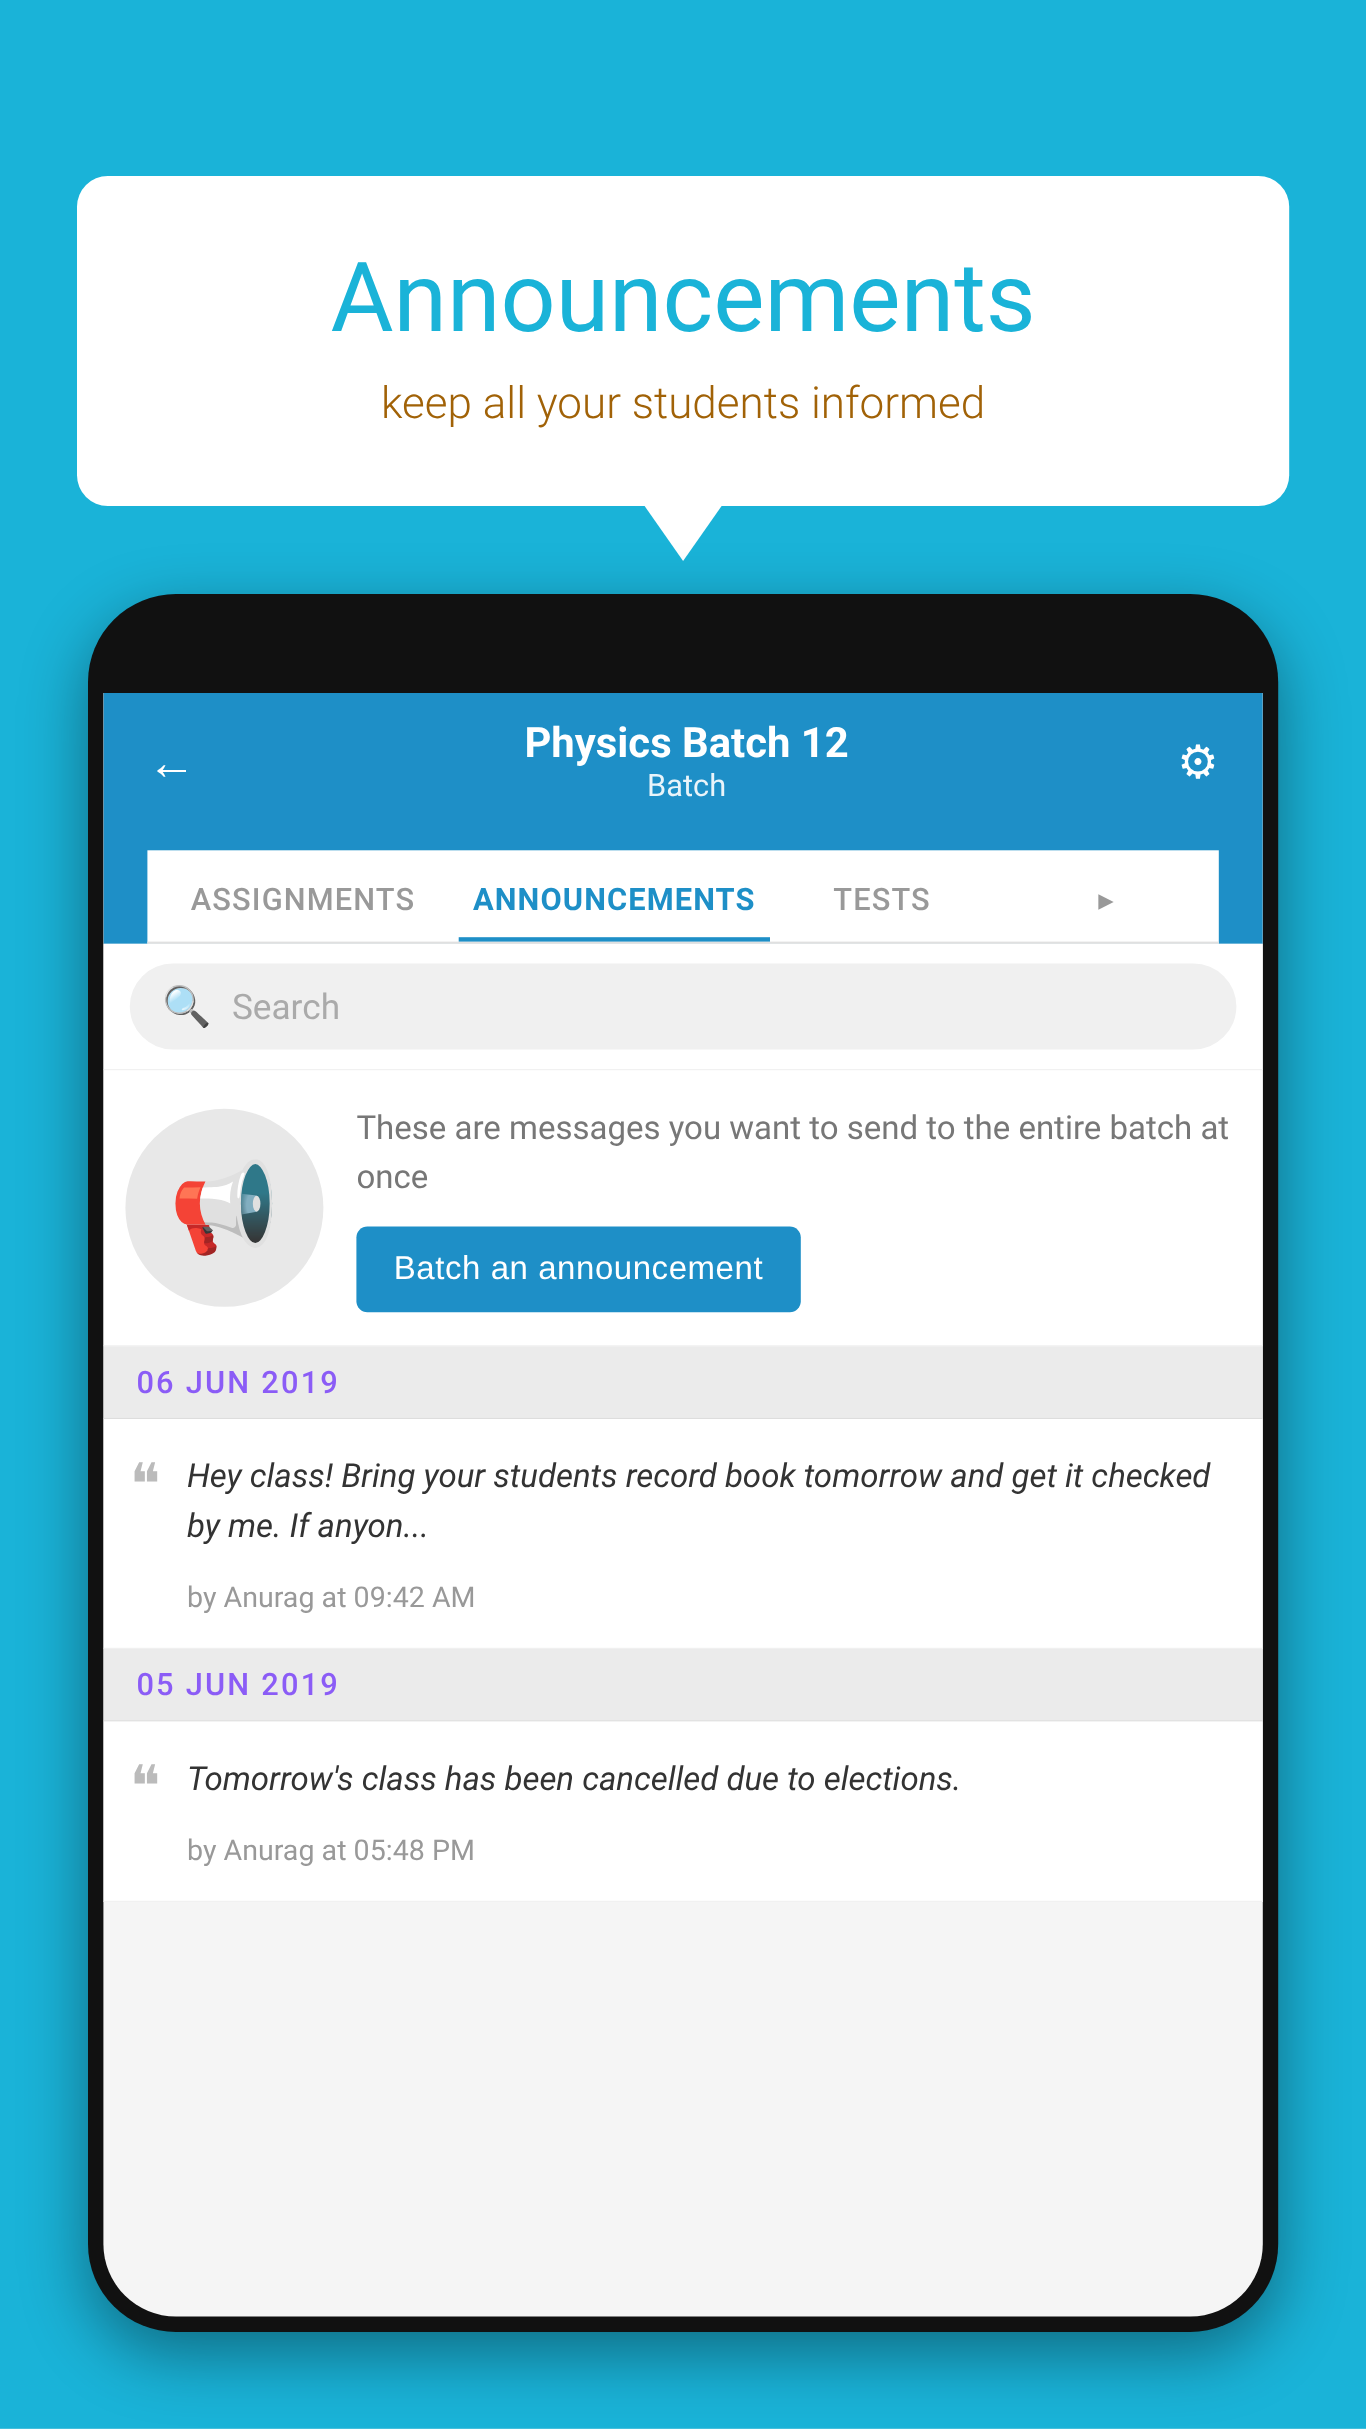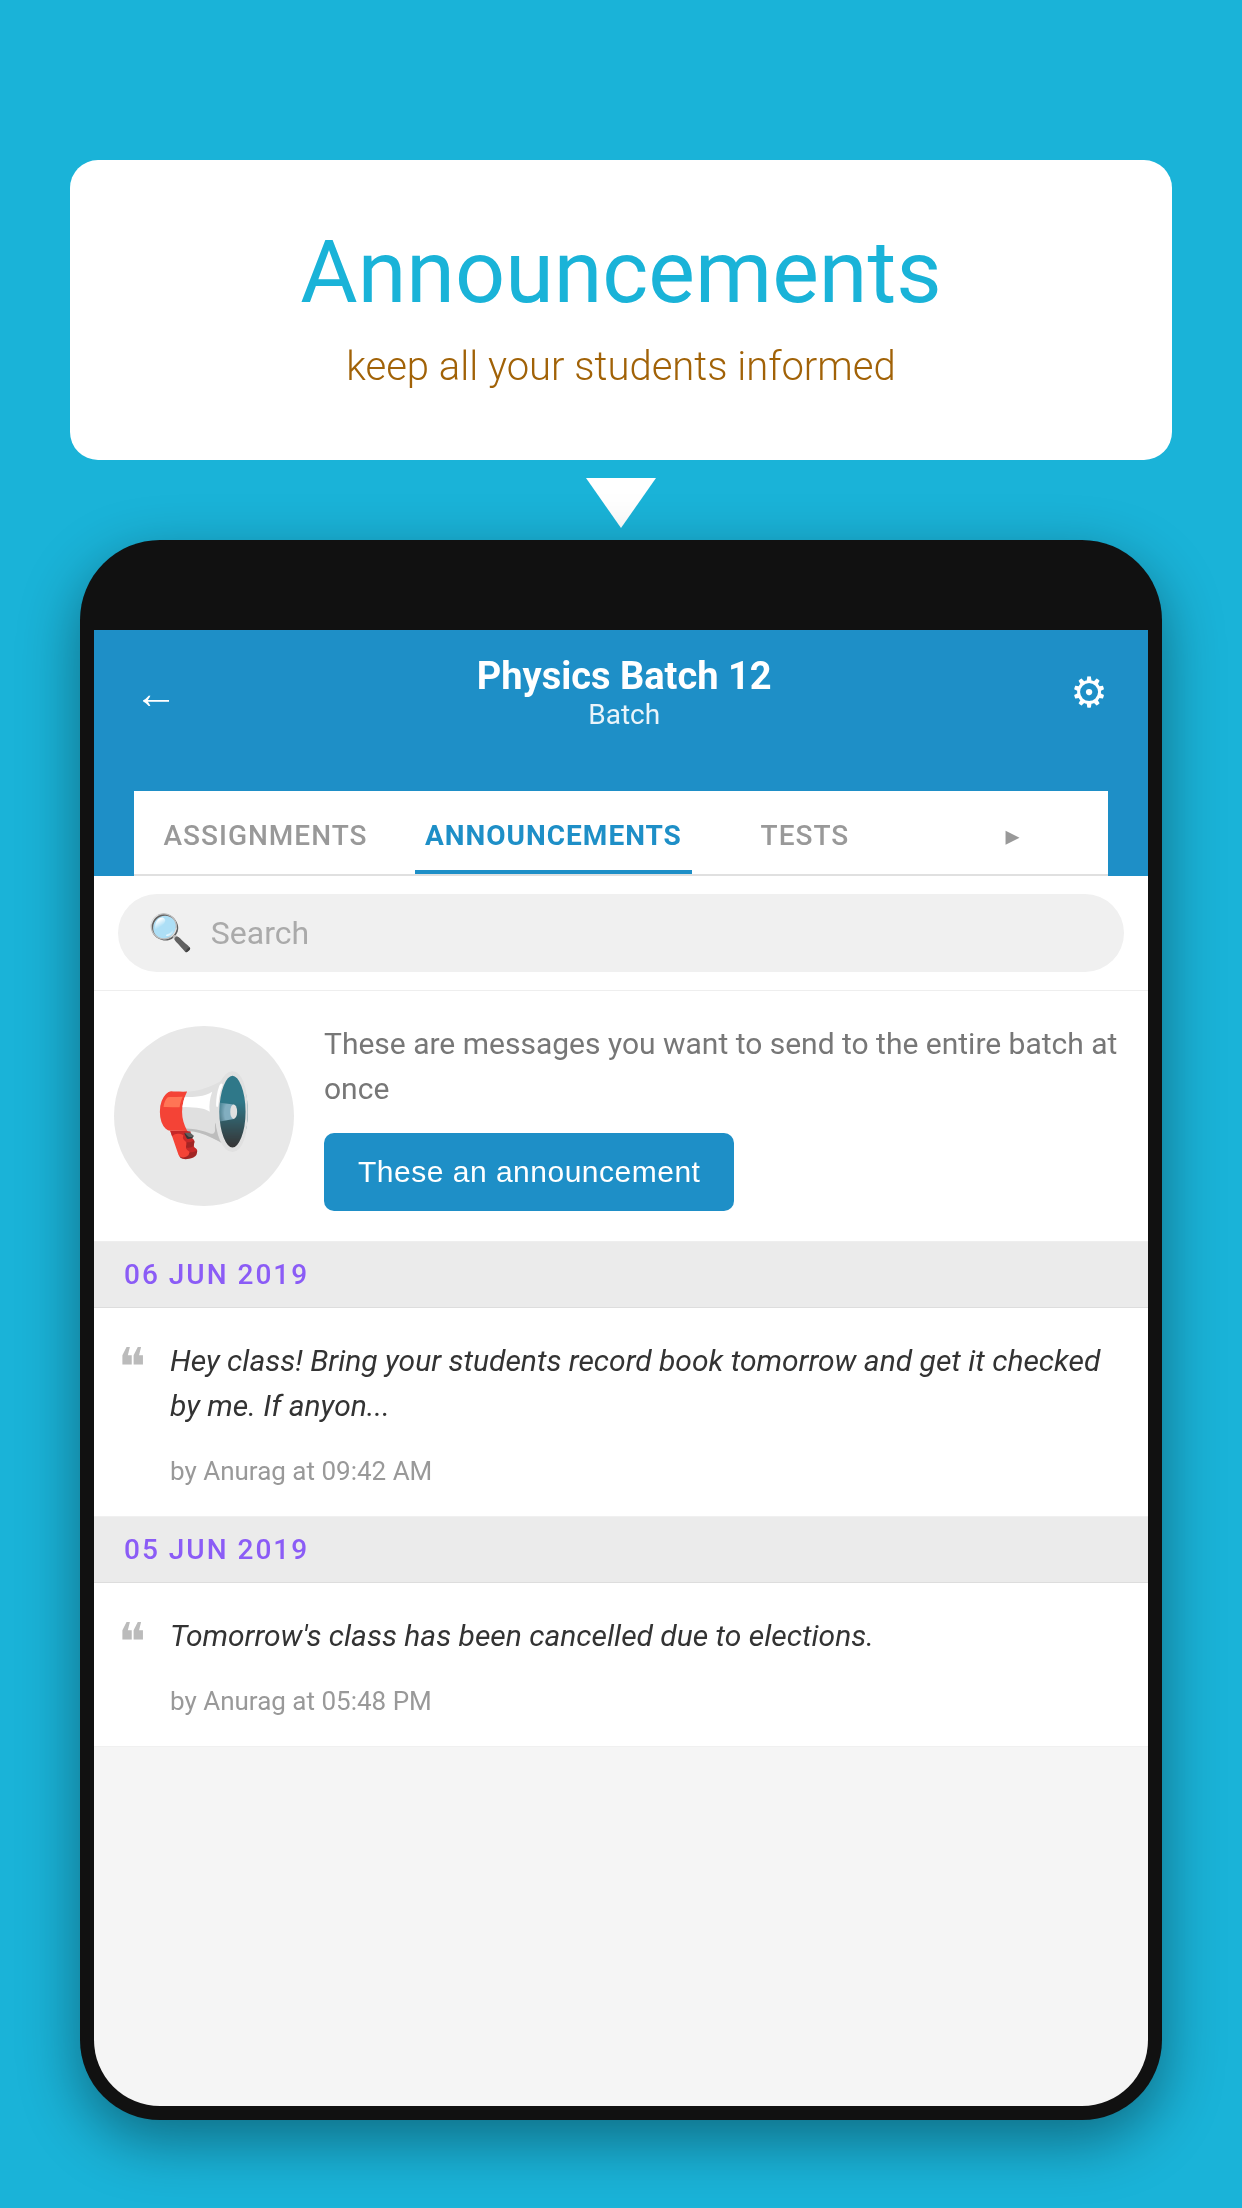--- a/index.html
+++ b/index.html
@@ -1,15 +1,15 @@
 <!DOCTYPE html>
 <html><head>
   <meta charset="utf-8">
   <style>
-    * { margin: 0; padding: 0; box-sizing: border-box; gap: 18px; }
+    * { margin: 0; padding: 0; box-sizing: border-box; }
 
     body {
       width: 1242px;
       height: 2208px;
       background-color: #1ab3d8;
       font-family: 'Roboto', Arial, sans-serif;
       overflow: hidden;
       position: relative;
     }
 
@@ -387,21 +387,21 @@
           <span class="search-text">Search</span>
         </div>
       </div>
 
       <div class="announcement-promo">
         <div class="promo-icon-circle">
           <span class="megaphone-icon">📢</span>
         </div>
         <div class="promo-content">
           <div class="promo-description">These are messages you want to send to the entire batch at once</div>
-          <button class="make-announcement-btn">These an announcement</button>
+          <button class="make-announcement-btn">Batch an announcement</button>
         </div>
       </div>
 
       <div class="date-separator">06  JUN  2019</div>
 
       <div class="announcement-item">
         <span class="quote-icon">❝</span>
         <div class="announcement-content">
           <div class="announcement-text">Hey class! Bring your students record book tomorrow and get it checked by me. If anyon...</div>
           <div class="announcement-meta">by Anurag at 09:42 AM</div>

